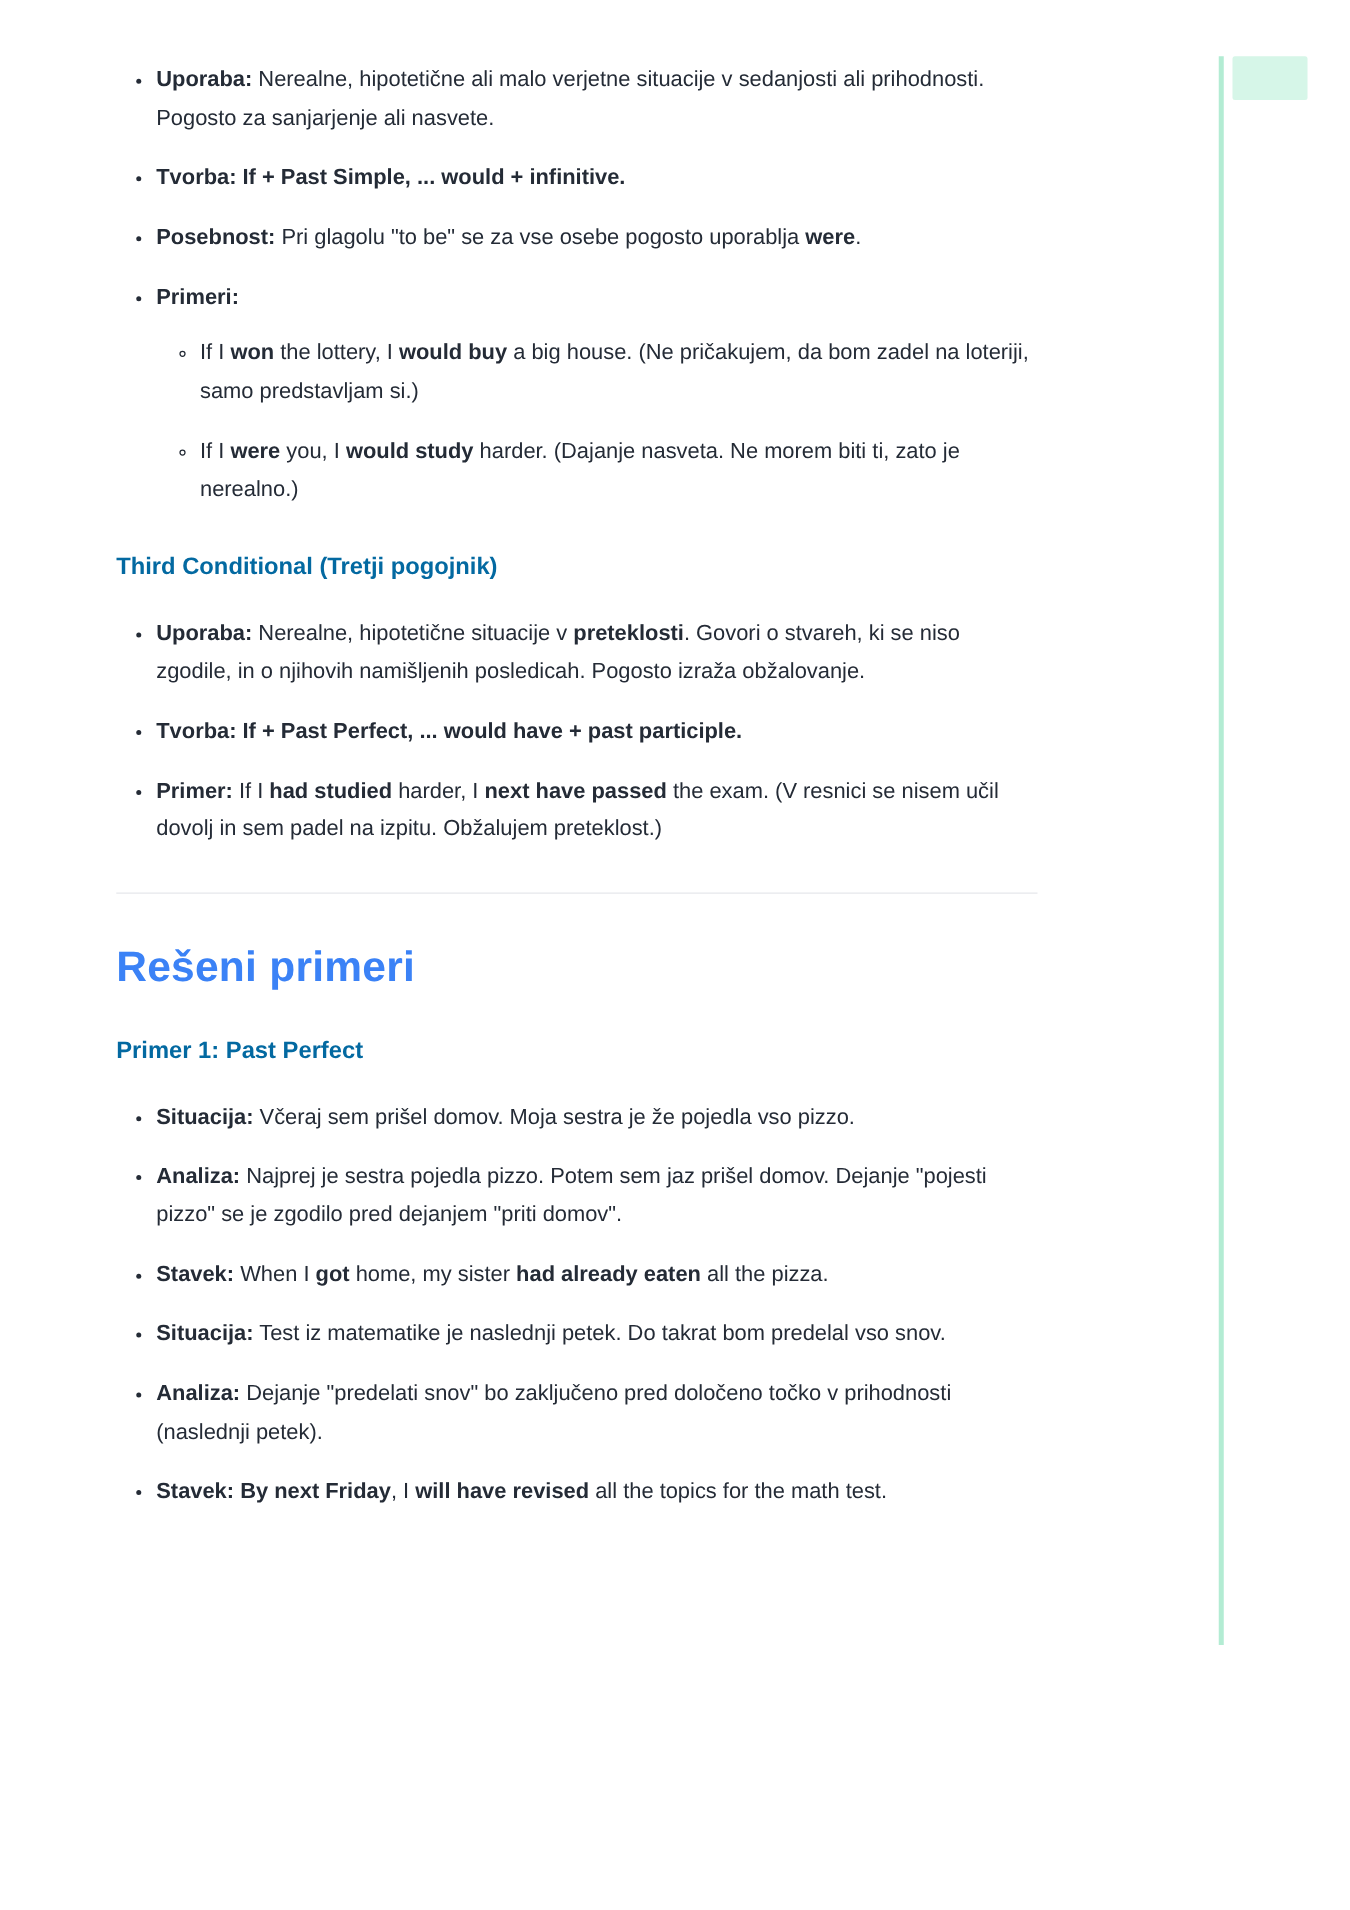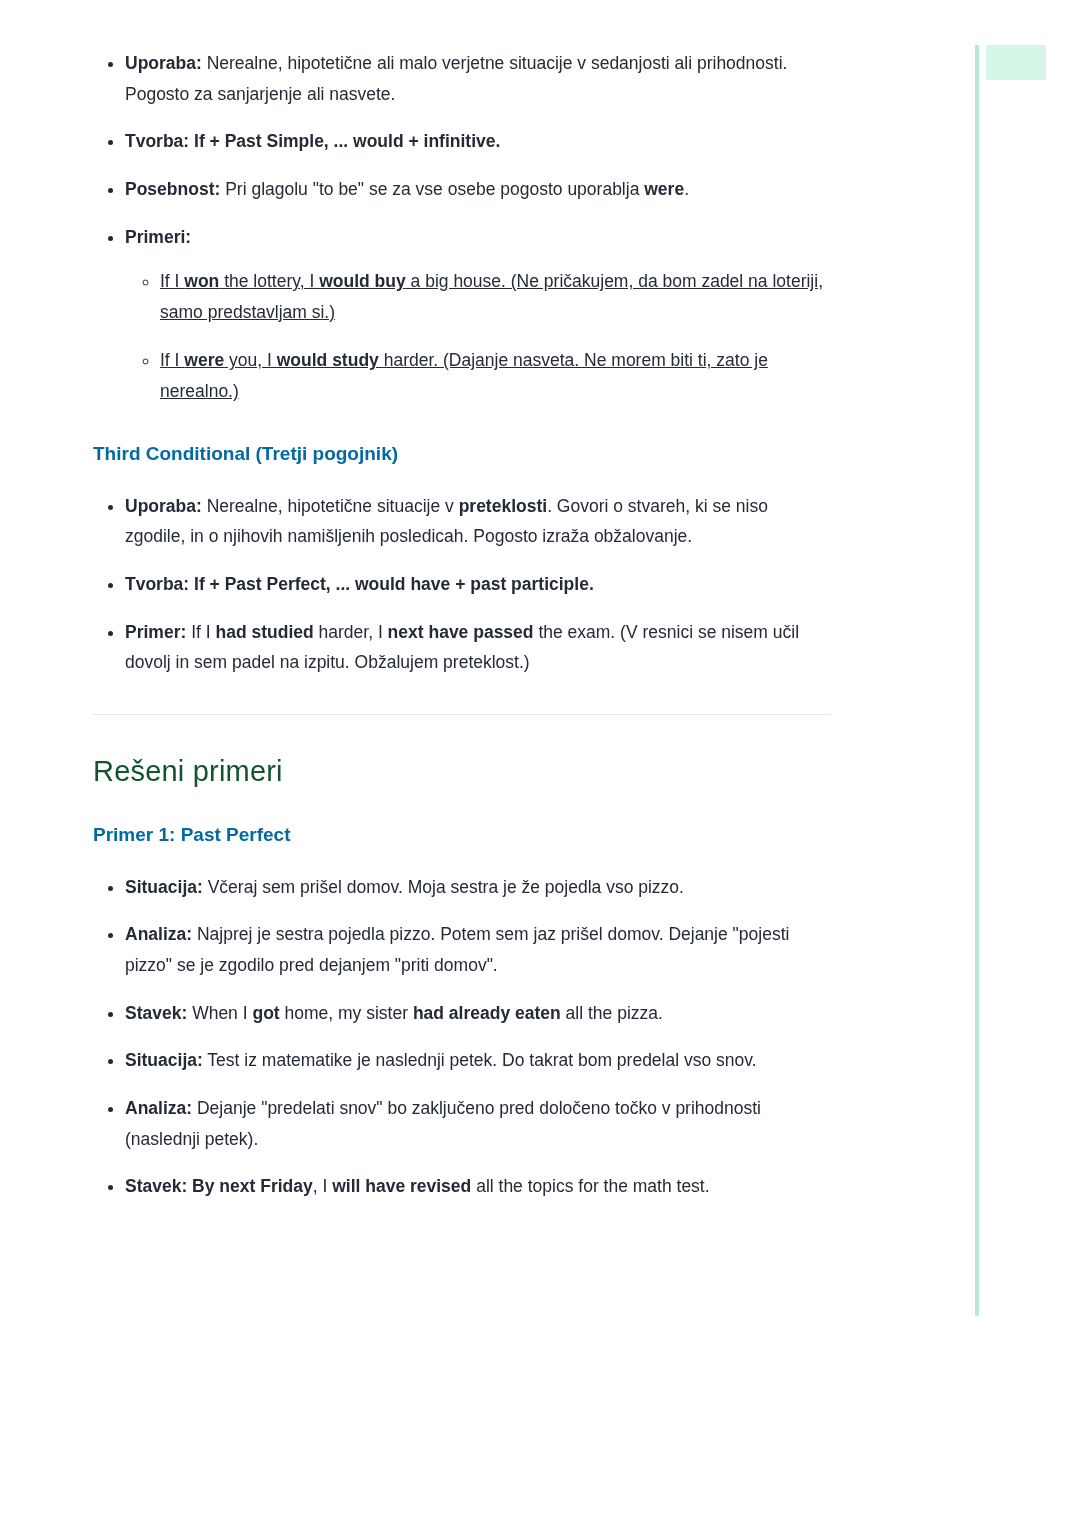--- a/index.html
+++ b/index.html
@@ -25,42 +25,41 @@
   
   ul.lvl1 {
     list-style: disc;
     margin: 0 0 10px 0;
     padding-left: 31px;
   }
   ul.lvl2 {
     list-style: circle;
     margin: 14px 0 0 0;
     padding-left: 34px;
-    text-decoration: underline;
   }
   li {
     font-size: 17.5px;
     line-height: 1.75;
     margin-bottom: 17px;
     padding-left: 1px;
   }
   ul.lvl2 li { margin-bottom: 18px; }
   li::marker { color: #242b36; font-size: 15px; }
   b, .b { font-weight: 700; }
   
   h3.section {
     font-size: 19px;
     font-weight: 700;
     color: #0369a1;
     margin: 36px 0 26px 0;
   }
   h2.accent {
-    font-size: 29px;
-    font-weight: 400;
-    color: #14532d;
+    font-size: 34px;
+    font-weight: 700;
+    color: #3b82f6;
     margin: 40px 0 32px 0;
     letter-spacing: 0.2px;
   }
   hr.divider {
     border: none;
     border-top: 1px solid #e6e8eb;
     margin: 36px 0 0 0;
   }
   
   .code {

